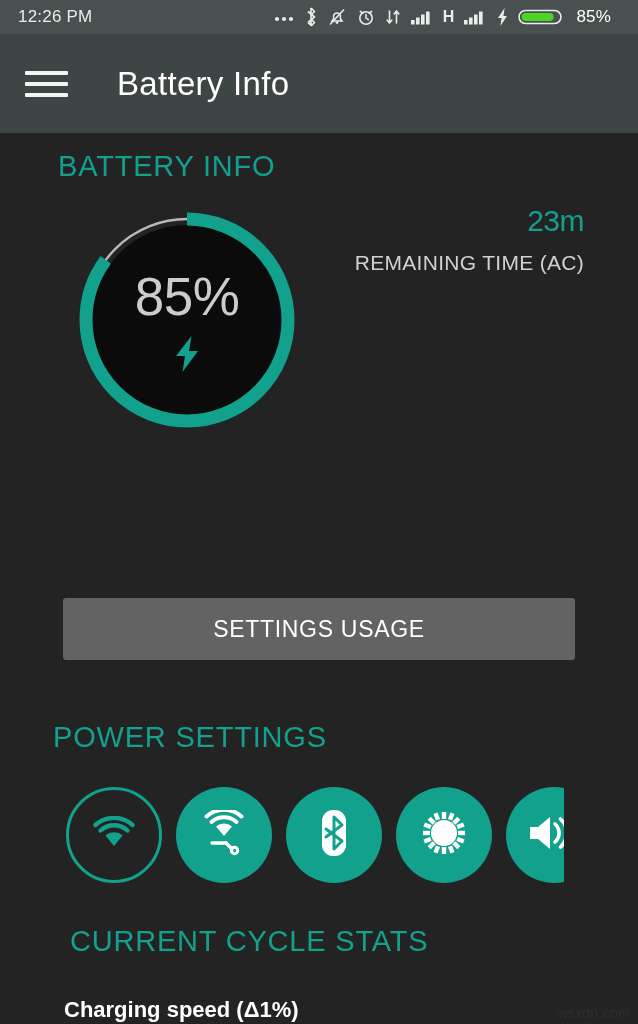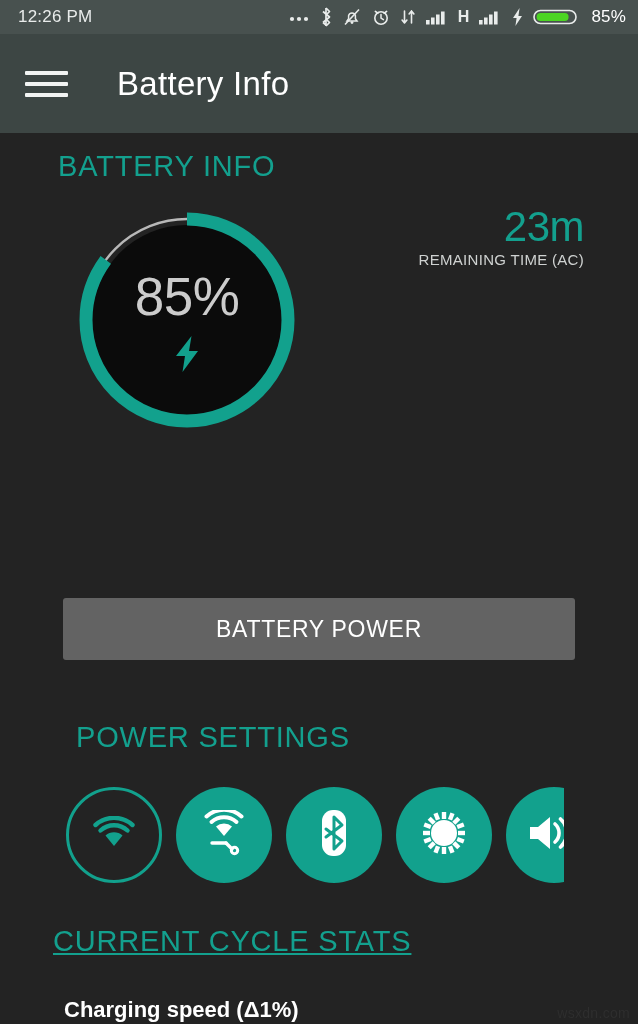--- a/index.html
+++ b/index.html
@@ -21,21 +21,21 @@
   
   .statusbar {
     position: absolute;
     left: 0; top: 0;
     width: 638px;
     height: 34px;
     background: #48514f;
     display: flex;
     align-items: center;
     box-sizing: border-box;
-    padding: 0 12px 0 18px;
+    padding: 0 27px 0 18px;
   }
   .statusbar .clock {
     color: #e9eceb;
     font-size: 17px;
     letter-spacing: 0.2px;
   }
   .statusbar .sb-spacer { flex: 1 1 auto; }
   .statusbar .sb-icons {
     display: flex;
     align-items: center;
@@ -145,29 +145,29 @@
   }
 
   .stats-right {
     position: absolute;
     right: 54px;
     top: 73px;
     text-align: right;
   }
   .stat-value {
     color: #13a08e;
-    font-size: 42px;
+    font-size: 30px;
     line-height: 1.02;
     letter-spacing: -0.5px;
   }
   .stat-label {
     color: #cfd2d1;
-    font-size: 15px;
+    font-size: 21px;
     letter-spacing: 0.3px;
-    margin-top: 2px;
+    margin-top: 14px;
   }
   .stat-gap { height: 24px; }
 
   
   .usage-btn {
     position: absolute;
     left: 63px;
     top: 465px;
     width: 512px;
     height: 62px;
@@ -177,21 +177,21 @@
     color: #ffffff;
     font-size: 23px;
     letter-spacing: 0.7px;
     font-family: "Liberation Sans", sans-serif;
     cursor: pointer;
   }
 
   
   .power-title {
     position: absolute;
-    left: 76px;
+    left: 53px;
     top: 588px;
     text-align: center;
   }
   .toggle-row {
     position: absolute;
     left: 66px;
     top: 652px;
     width: 572px;
     height: 100px;
     display: flex;
@@ -211,23 +211,22 @@
   }
   .toggle.off {
     background: transparent;
     border: 3px solid #12a18d;
     box-sizing: border-box;
   }
 
   
   .cycle-title {
     position: absolute;
-    left: 53px;
+    left: 70px;
     top: 792px;
-    text-decoration: underline;
   }
   .cycle-list {
     position: absolute;
     left: 64px;
     top: 855px;
     width: 520px;
   }
   .cycle-key {
     color: #ffffff;
     font-size: 22px;
@@ -352,21 +351,21 @@
         </div>
       </div>
 
       <div class="stats-right">
         <div class="stat-value">23m</div>
         <div class="stat-label">REMAINING TIME (AC)</div>
         <div class="stat-gap"></div>
       </div>
     </div>
 
-    <button class="usage-btn">BATTERY POWER</button>
+    <button class="usage-btn">SETTINGS USAGE</button>
 
     <h2 class="section-title power-title">POWER SETTINGS</h2>
 
     <div class="toggle-row">
       <div class="toggle off">
         <span>
           <svg width="44" height="34" viewBox="0 0 44 34">
             <path d="M22 30 L13.5 19.5 a13 13 0 0 1 17 0 Z" fill="#12a18d"></path>
             <path d="M8.5 14.5 a20 20 0 0 1 27 0" fill="none" stroke="#12a18d" stroke-width="4.4" stroke-linecap="round"></path>
             <path d="M3.5 9 a27.5 27.5 0 0 1 37 0" fill="none" stroke="#12a18d" stroke-width="4.4" stroke-linecap="round"></path>

